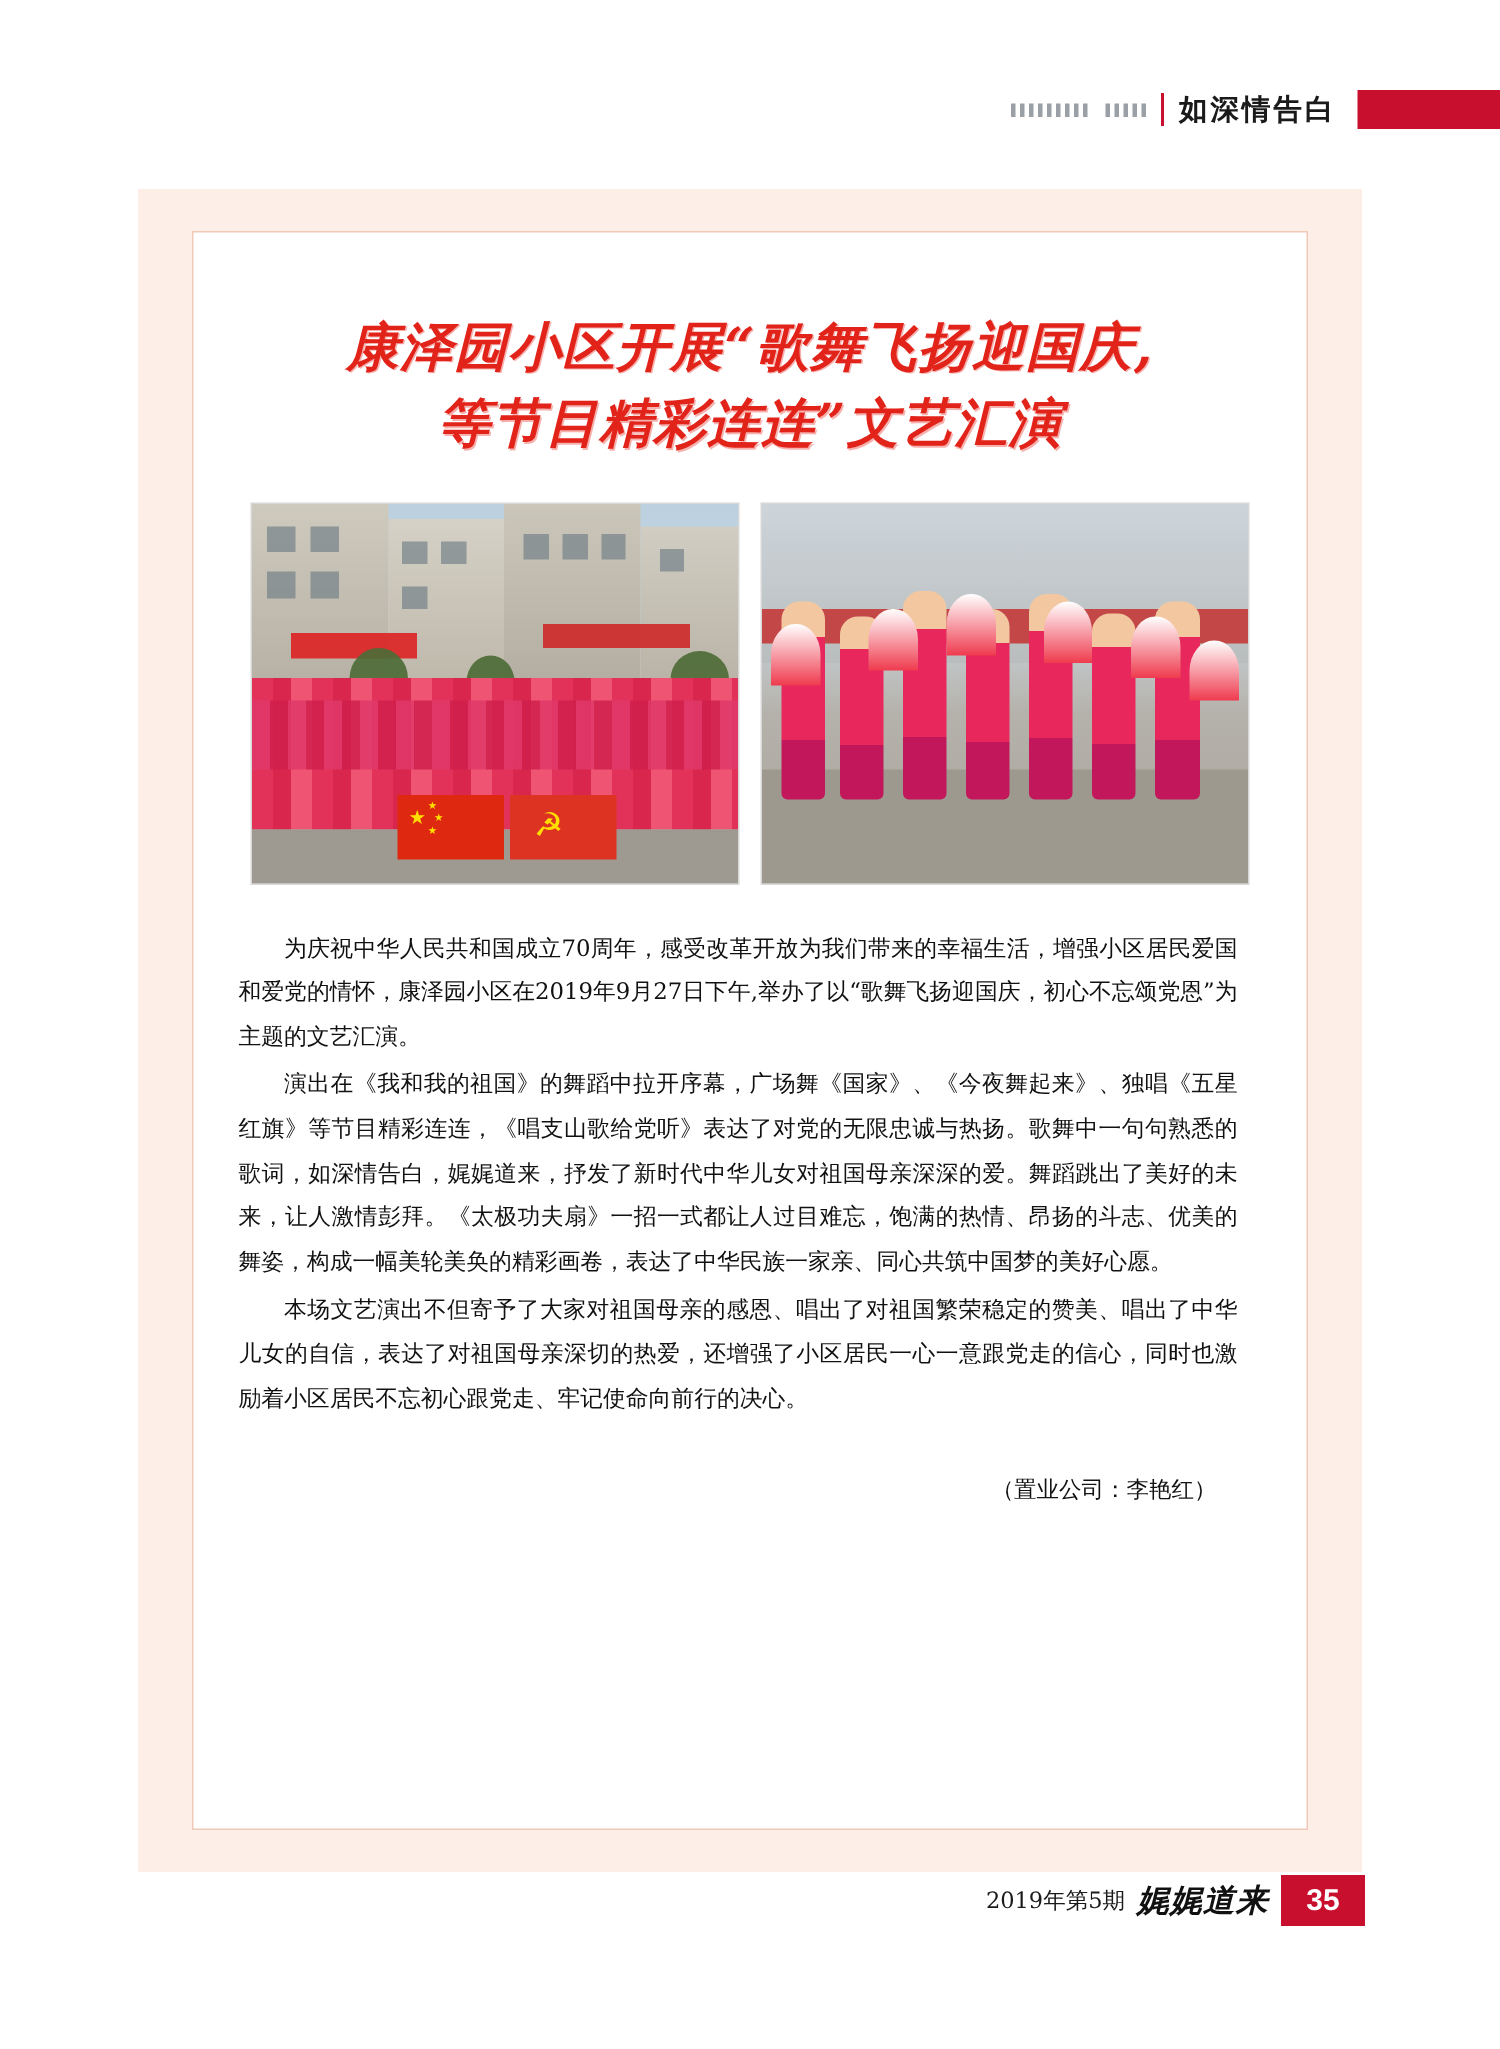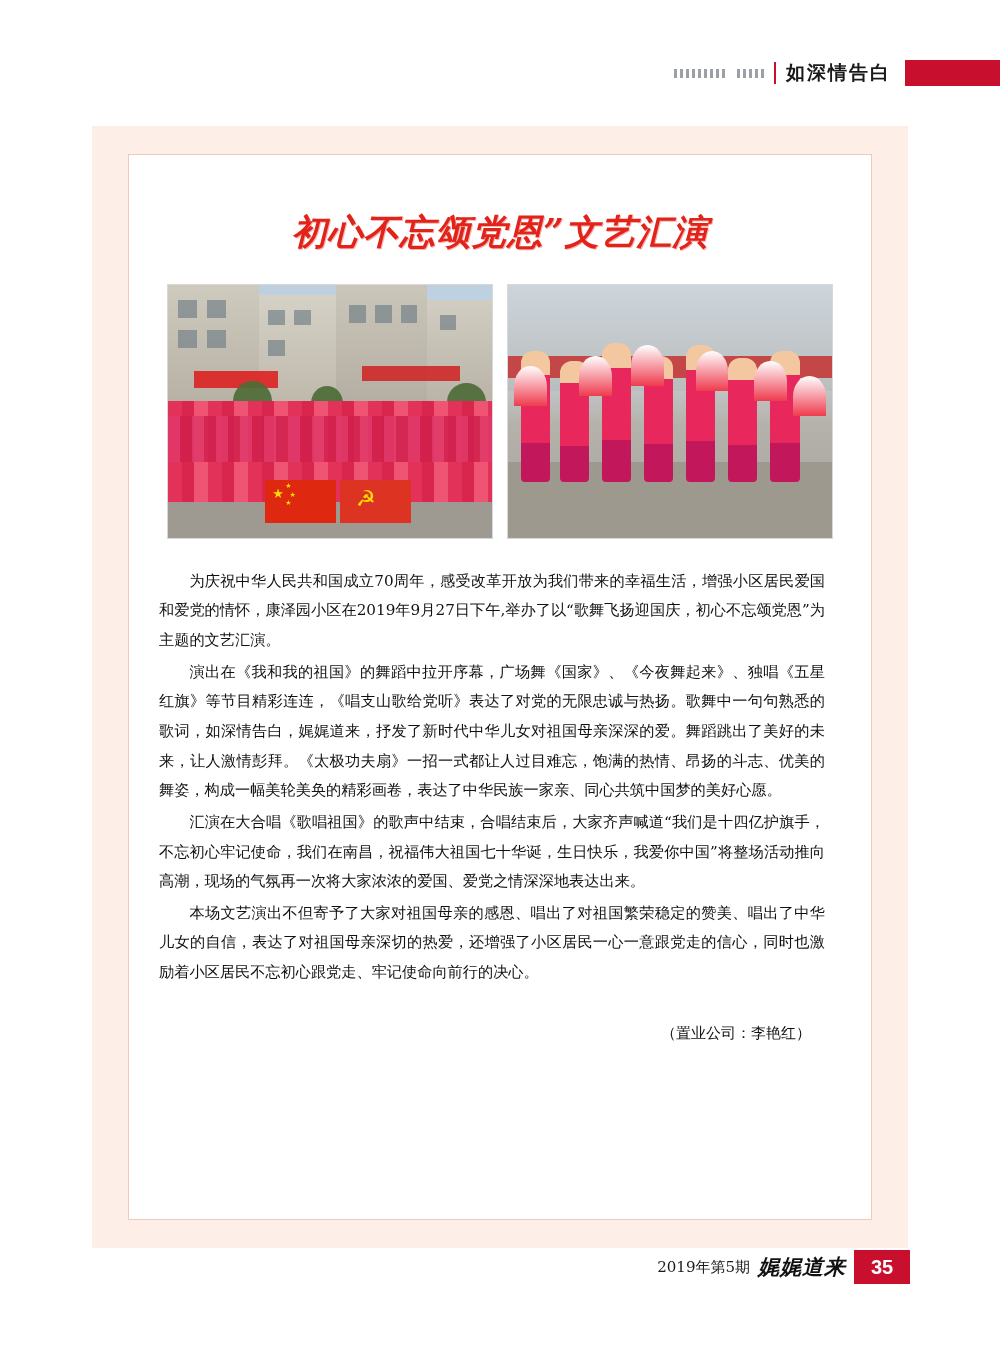--- a/index.html
+++ b/index.html
@@ -195,21 +195,22 @@
   </div>
   <div class="header-rule"></div>
   <div class="header-title">如深情告白</div>
   <div class="header-bar"></div>
 </div>
 
 <div class="page-frame">
   <div class="inner-frame">
 
     <div class="article-title">
-      <span>初心不忘颂党恩”文艺汇演</span>
+      <span>康泽园小区开展“歌舞飞扬迎国庆,</span>
+      <span>等节目精彩连连”文艺汇演</span>
     </div>
 
     <div class="photos">
 
       <div class="photo ph1">
         <div class="bldg b1"></div>
           <div class="bldg b2"></div>
           <div class="bldg b3"></div>
           <div class="bldg b4"></div>
         <div class="win" style="left:3%;top:6%;width:6%;height:7%"></div>
@@ -257,21 +258,20 @@
         <div class="fan" style="left:38%;top:24%"></div>
         <div class="fan" style="left:58%;top:26%"></div>
         <div class="fan" style="left:76%;top:30%"></div>
         <div class="fan" style="left:88%;top:36%"></div>
       </div>
     </div>
 
     <div class="body-text">
       <p>为庆祝中华人民共和国成立70周年，感受改革开放为我们带来的幸福生活，增强小区居民爱国和爱党的情怀，康泽园小区在2019年9月27日下午,举办了以“歌舞飞扬迎国庆，初心不忘颂党恩”为主题的文艺汇演。</p>
       <p>演出在《我和我的祖国》的舞蹈中拉开序幕，广场舞《国家》、《今夜舞起来》、独唱《五星红旗》等节目精彩连连，《唱支山歌给党听》表达了对党的无限忠诚与热扬。歌舞中一句句熟悉的歌词，如深情告白，娓娓道来，抒发了新时代中华儿女对祖国母亲深深的爱。舞蹈跳出了美好的未来，让人激情彭拜。《太极功夫扇》一招一式都让人过目难忘，饱满的热情、昂扬的斗志、优美的舞姿，构成一幅美轮美奂的精彩画卷，表达了中华民族一家亲、同心共筑中国梦的美好心愿。</p>
-      <p>汇演在大合唱《歌唱祖国》的歌声中结束，合唱结束后，大家齐声喊道“我们是十四亿护旗手，不忘初心牢记使命，我们在南昌，祝福伟大祖国七十华诞，生日快乐，我爱你中国”将整场活动推向高潮，现场的气氛再一次将大家浓浓的爱国、爱党之情深深地表达出来。</p>
       <p>本场文艺演出不但寄予了大家对祖国母亲的感恩、唱出了对祖国繁荣稳定的赞美、唱出了中华儿女的自信，表达了对祖国母亲深切的热爱，还增强了小区居民一心一意跟党走的信心，同时也激励着小区居民不忘初心跟党走、牢记使命向前行的决心。</p>
     </div>
 
     <div class="byline">（置业公司：李艳红）</div>
 
   </div>
 </div>
 
 <div class="footer">
   <div class="footer-issue">2019年第5期</div>

